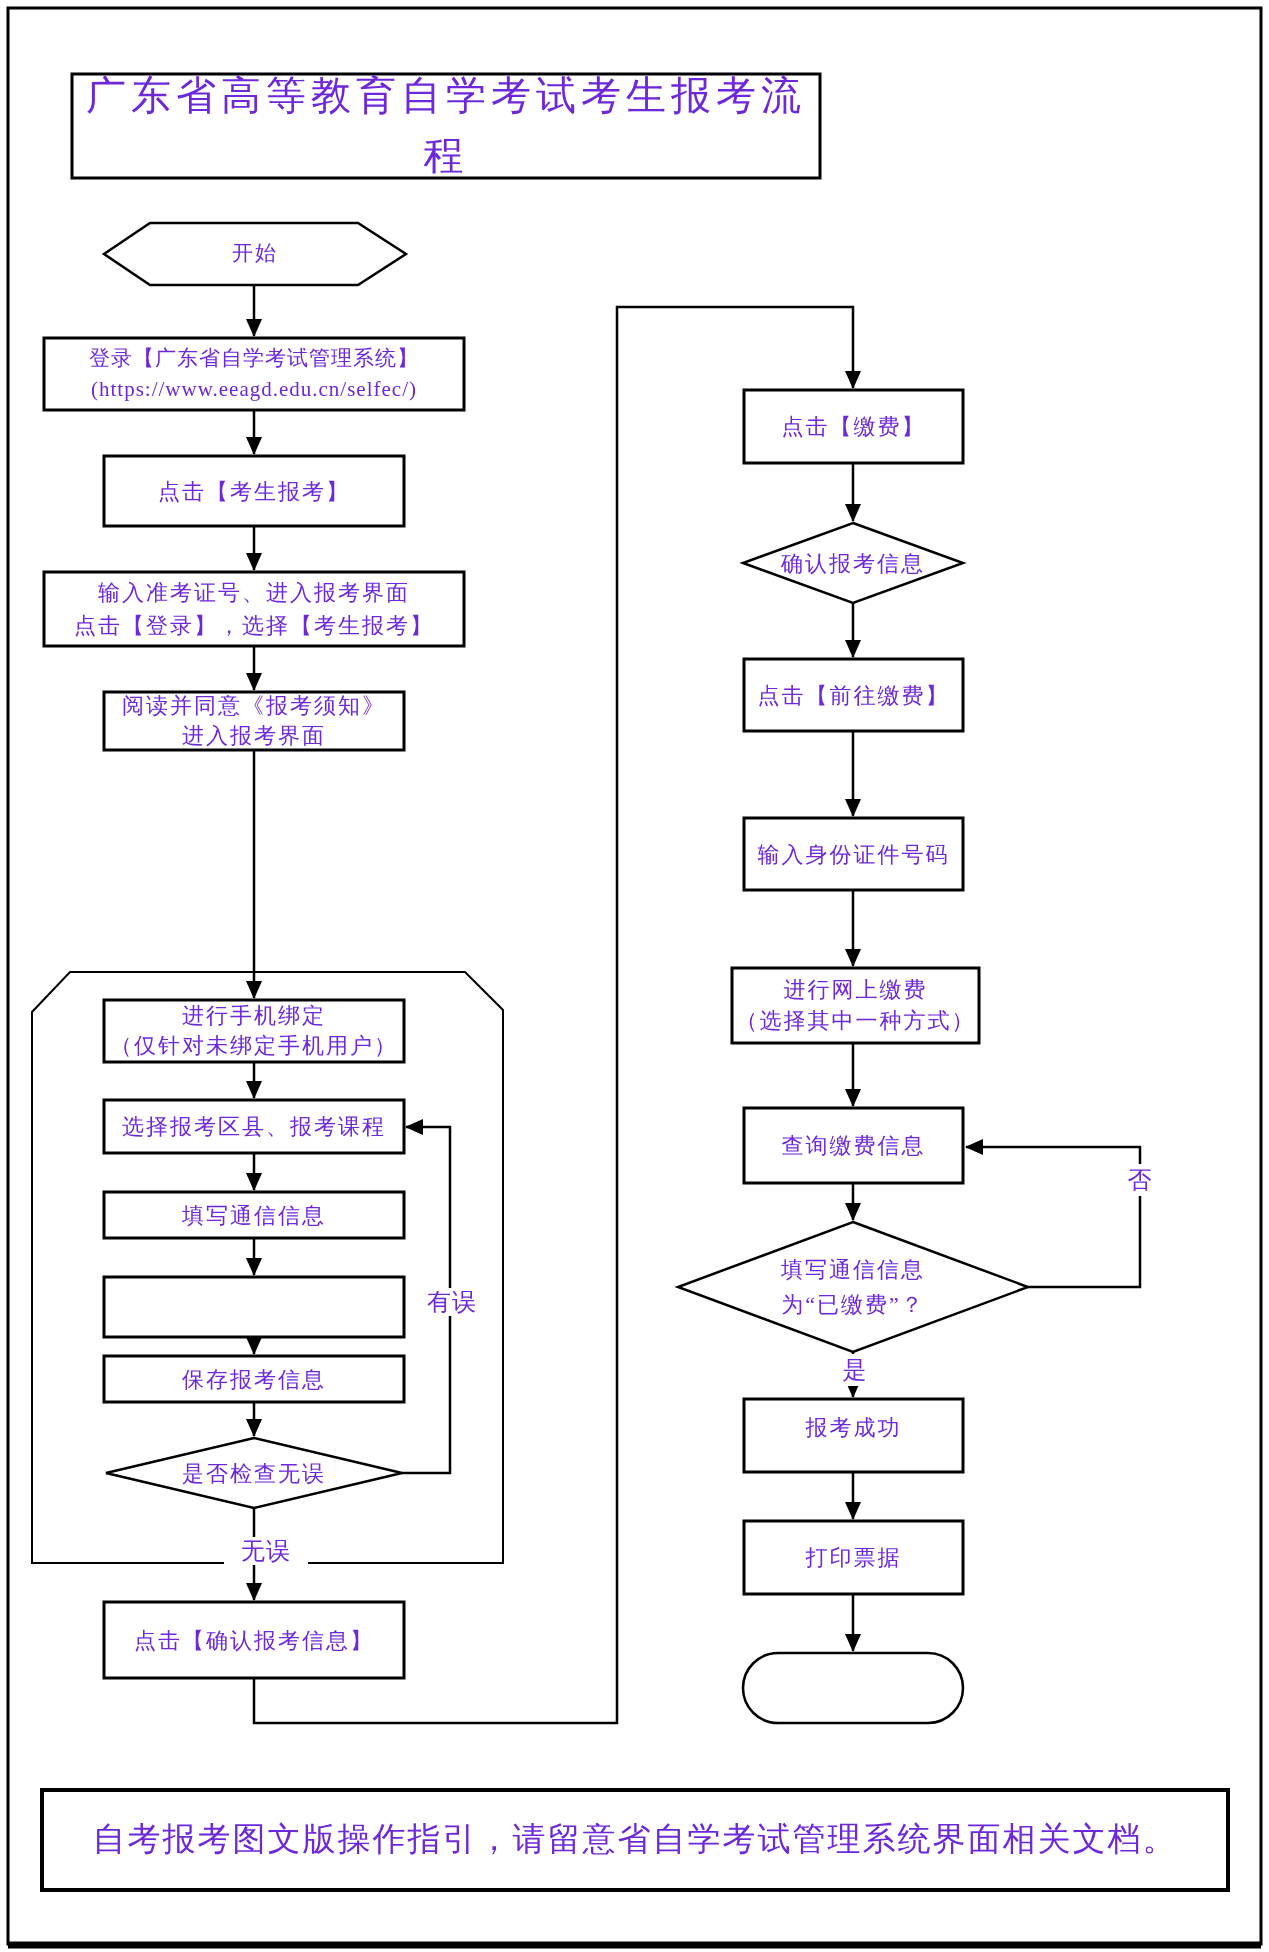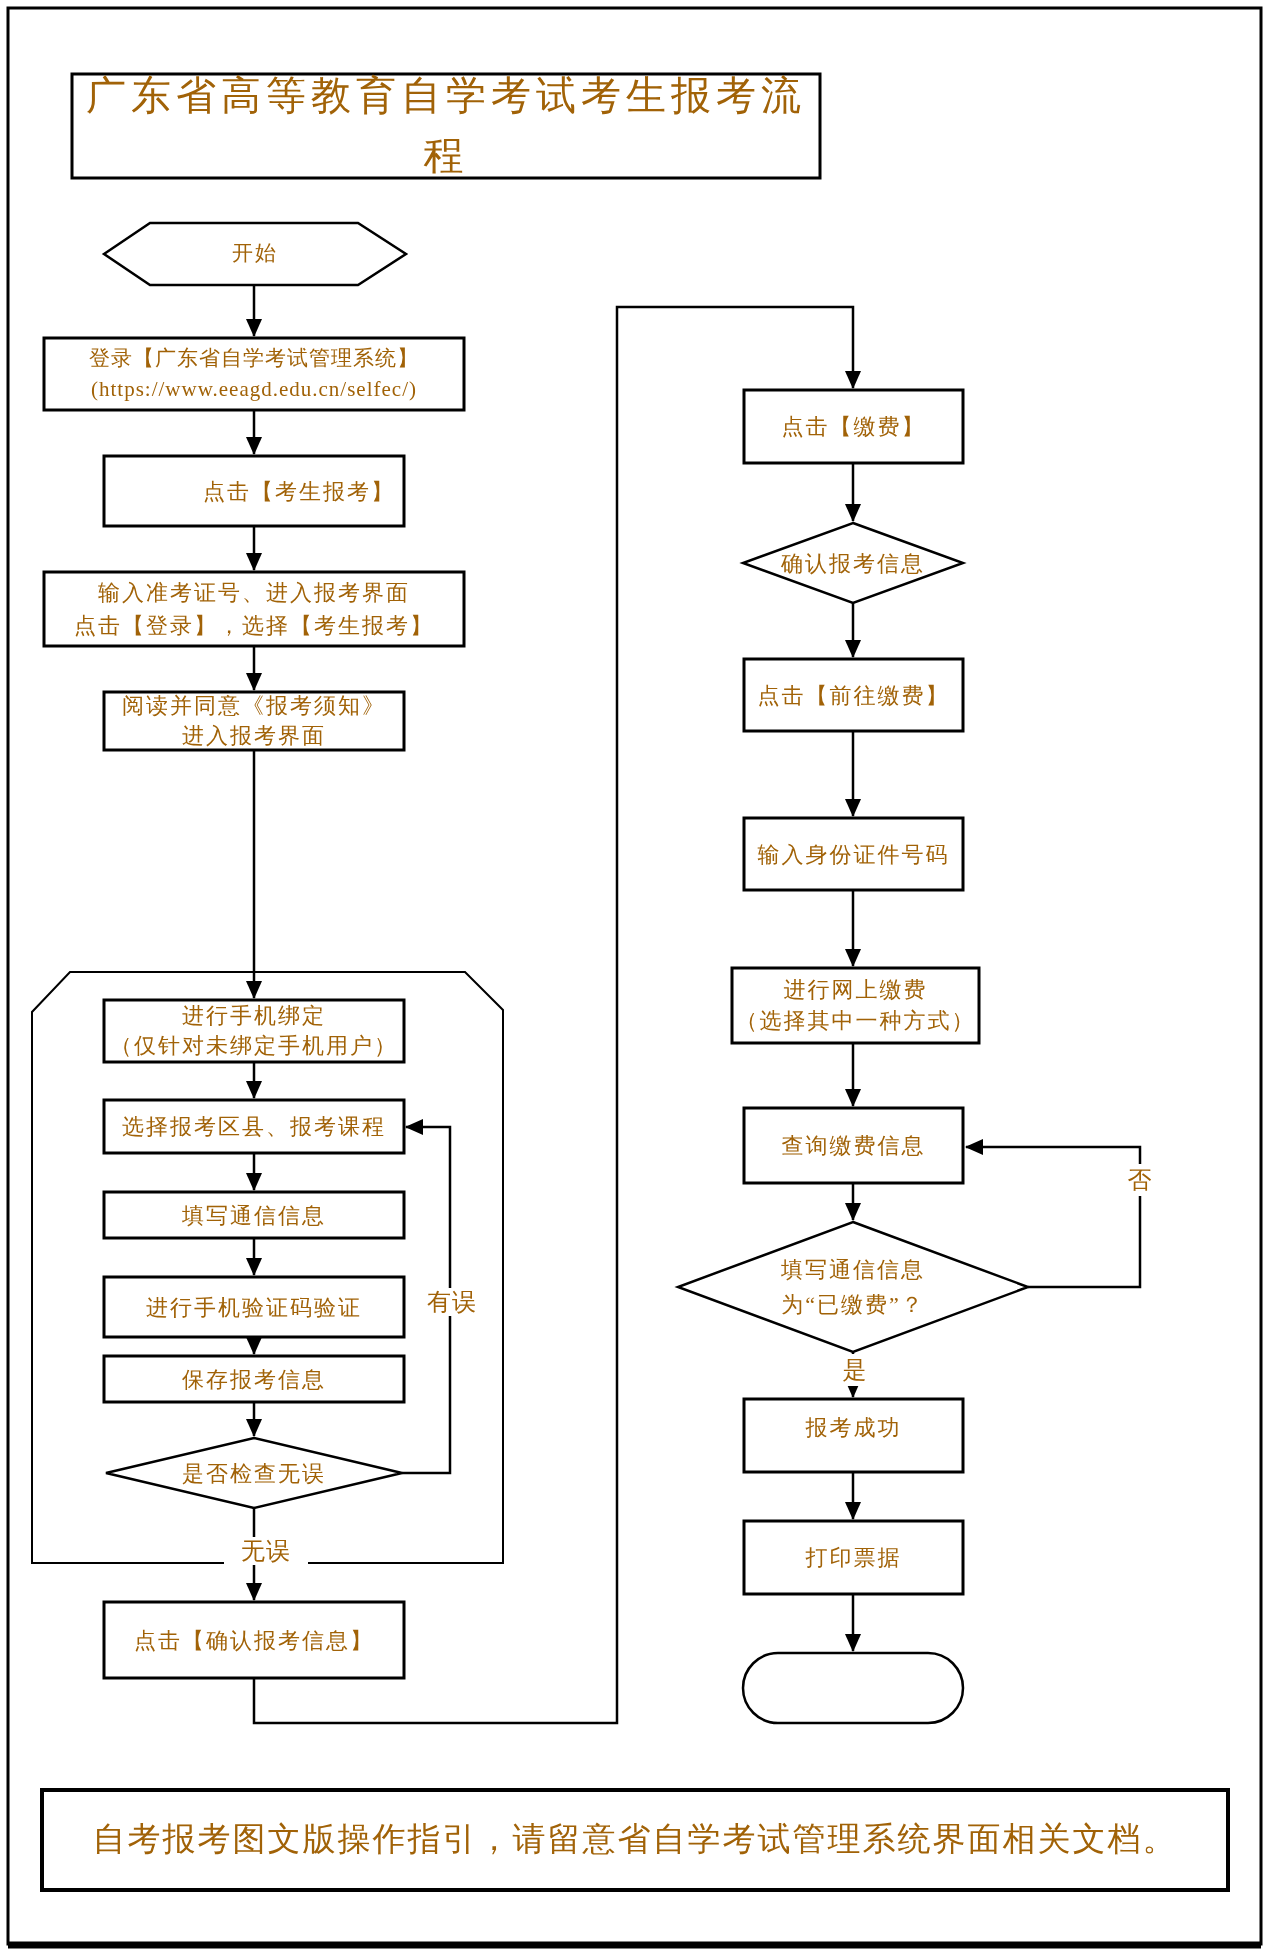--- a/index.html
+++ b/index.html
@@ -1,21 +1,21 @@
 <!DOCTYPE html>
 <html><head>
 <meta charset="utf-8">
 <style>
   html,body{margin:0;padding:0;background:#fff;}
   #page{position:relative;width:1269px;height:1952px;background:#fff;overflow:hidden;
         font-family:"Liberation Serif","DejaVu Serif",serif;color:#000;}
   #shapes{position:absolute;left:0;top:0;}
   .lbl{position:absolute;display:flex;align-items:center;justify-content:center;
        text-align:center;white-space:pre-line;font-size:22px;line-height:1.5;
-       letter-spacing:2px;color:#a16207;}
+       letter-spacing:2px;color:#6d28d9;}
   .lbl.small{font-size:24px;background:#fff;line-height:1.1;letter-spacing:1px;}
   #title-lbl{font-size:40px;letter-spacing:5px;font-weight:400;}
   #footer-lbl{font-size:33px;letter-spacing:2px;}
   .url{letter-spacing:1px;}
 </style>
 </head>
 <body>
 
 <div id="page">
 
@@ -90,36 +90,35 @@
     </g>
   </svg>
 
   <div class="lbl" id="title-lbl" style="left:72px;top:74px;width:748px;height:104px;">广东省高等教育自学考试考生报考流程</div>
 
   <div class="lbl" style="left:104px;top:223px;width:302px;height:62px;font-size:21px;">开始</div>
 
   <div class="lbl url" style="left:44px;top:338px;width:420px;height:72px;font-size:21px;">登录【广东省自学考试管理系统】
 (https://www.eeagd.edu.cn/selfec/)</div>
 
-  <div class="lbl" style="left:104px;top:456px;width:300px;height:70px;margin-left:45px;">点击【考生报考】</div>
+  <div class="lbl" style="left:104px;top:456px;width:300px;height:70px;">点击【考生报考】</div>
 
   <div class="lbl" style="left:44px;top:572px;width:420px;height:74px;">输入准考证号、进入报考界面
 点击【登录】，选择【考生报考】</div>
 
   <div class="lbl" style="left:104px;top:692px;width:300px;height:58px;line-height:1.35;">阅读并同意《报考须知》
 进入报考界面</div>
 
   <div class="lbl" style="left:104px;top:1000px;width:300px;height:62px;line-height:1.35;">进行手机绑定
 （仅针对未绑定手机用户）</div>
 
   <div class="lbl" style="left:104px;top:1100px;width:300px;height:53px;">选择报考区县、报考课程</div>
 
   <div class="lbl" style="left:104px;top:1192px;width:300px;height:46px;">填写通信信息</div>
 
-  <div class="lbl" style="left:104px;top:1277px;width:300px;height:60px;">进行手机验证码验证</div>
 
   <div class="lbl" style="left:104px;top:1356px;width:300px;height:46px;">保存报考信息</div>
 
   <div class="lbl" style="left:104px;top:1438px;width:300px;height:70px;">是否检查无误</div>
 
   <div class="lbl" style="left:104px;top:1602px;width:300px;height:76px;">点击【确认报考信息】</div>
 
   <div class="lbl" style="left:744px;top:390px;width:219px;height:73px;">点击【缴费】</div>
 
   <div class="lbl" style="left:743px;top:523px;width:220px;height:80px;">确认报考信息</div>

